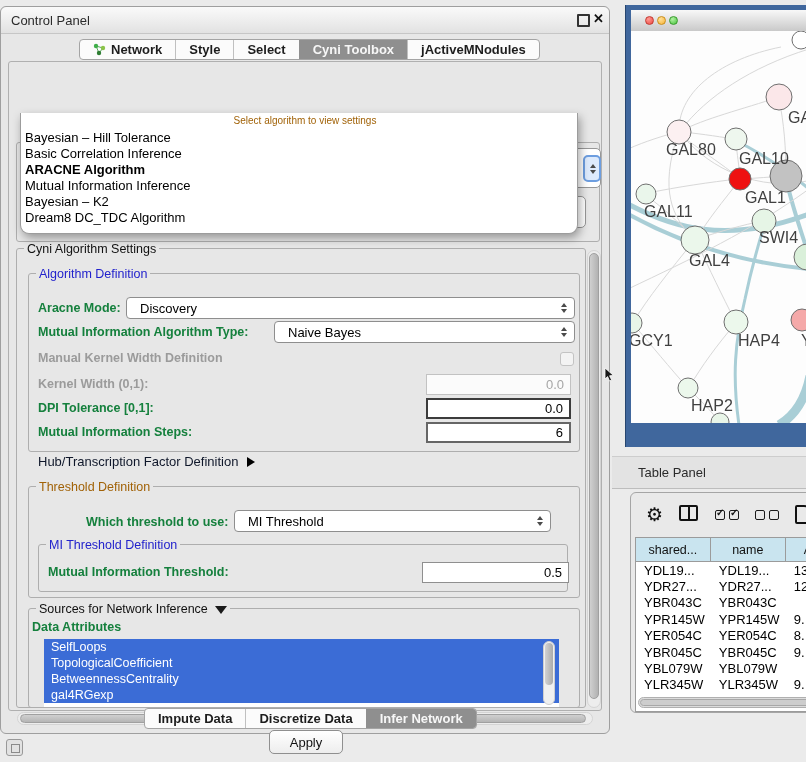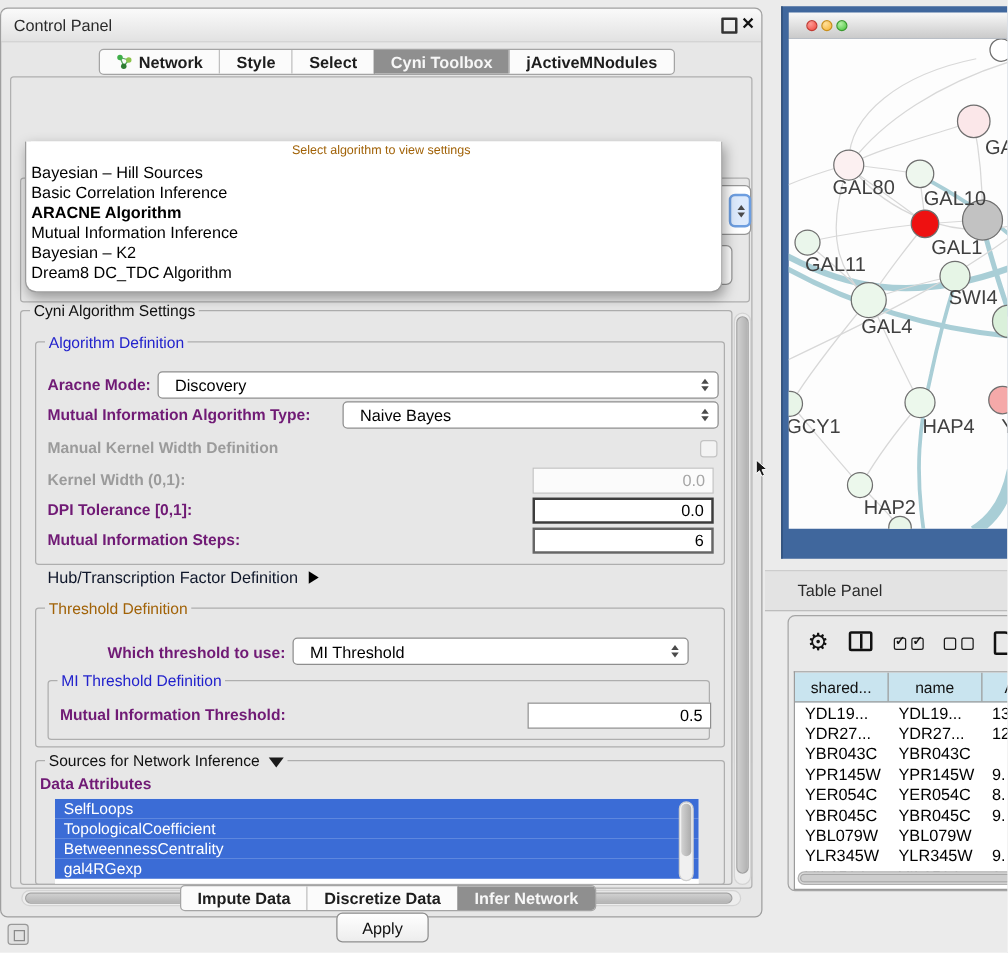--- a/index.html
+++ b/index.html
@@ -41,21 +41,21 @@
   #popup{position:absolute;left:11px;top:51px;width:558px;height:121px;background:#ffffff;
       border:1px solid #9c9c9c;border-top:none;border-radius:0 0 9px 9px;
       box-shadow:2px 4px 10px rgba(0,0,0,0.35);z-index:50;box-sizing:border-box;}
   #popup-hint{height:17px;text-align:center;color:#a16207;font-size:10px;line-height:16px;padding-left:12px;}
   .pitem{height:16px;line-height:16px;font-size:13px;color:#000;padding-left:4px;white-space:nowrap;}
   .pitem.b{font-weight:bold;}
 
   
   .groupbox{position:absolute;border:1px solid #aeaeae;border-radius:3px;box-sizing:border-box;}
   .grouplabel{position:absolute;font-size:12.5px;background:#e7e7e7;padding:0 3px;white-space:nowrap;}
-  .lbl{position:absolute;font-size:12.5px;font-weight:bold;color:#701a75;white-space:nowrap;}
+  .lbl{position:absolute;font-size:12.5px;font-weight:bold;color:#15803d;white-space:nowrap;}
   .lbl.dis{color:#9b9b9b;}
   .plain{font-weight:normal;font-size:13px;color:#0f172a;}
 
   .combo{position:absolute;background:#fff;border:1px solid #8e8e8e;border-radius:4px;height:22px;
       display:flex;align-items:center;padding-left:13px;font-size:13px;color:#000;box-sizing:border-box;}
   .spinner{position:absolute;right:7px;top:50%;transform:translateY(-50%);display:flex;flex-direction:column;gap:2px;}
   .sp-up{width:0;height:0;border-left:3.5px solid transparent;border-right:3.5px solid transparent;border-bottom:4px solid #4a4a4a;}
   .sp-dn{width:0;height:0;border-left:3.5px solid transparent;border-right:3.5px solid transparent;border-top:4px solid #4a4a4a;}
 
   .field{position:absolute;background:#fff;border:1px solid #8f8f8f;height:21px;font-size:13px;color:#000;
@@ -179,21 +179,21 @@
         <div class="spinner" style="right:3px;">
             <div class="sp-up"></div>
             <div class="sp-dn"></div>
           </div>
       </div>
       <div class="ghost-combo" style="left:23px;top:134px;width:554px;height:32px;"></div>
 
       <div id="popup">
         <div id="popup-hint">Select algorithm to view settings</div>
         <div id="popup-items">
-            <div class="pitem">Bayesian – Hill Sources</div>
+            <div class="pitem">Bayesian – Hill Tolerance</div>
             <div class="pitem">Basic Correlation Inference</div>
             <div class="pitem b">ARACNE Algorithm</div>
             <div class="pitem">Mutual Information Inference</div>
             <div class="pitem">Bayesian – K2</div>
             <div class="pitem">Dream8 DC_TDC Algorithm</div>
           </div>
       </div>
 
       <div class="groupbox" style="left:7px;top:186px;width:570px;height:460px;"></div>
       <div class="grouplabel" style="left:15px;top:180px;color:#111;">Cyni Algorithm Settings</div>

